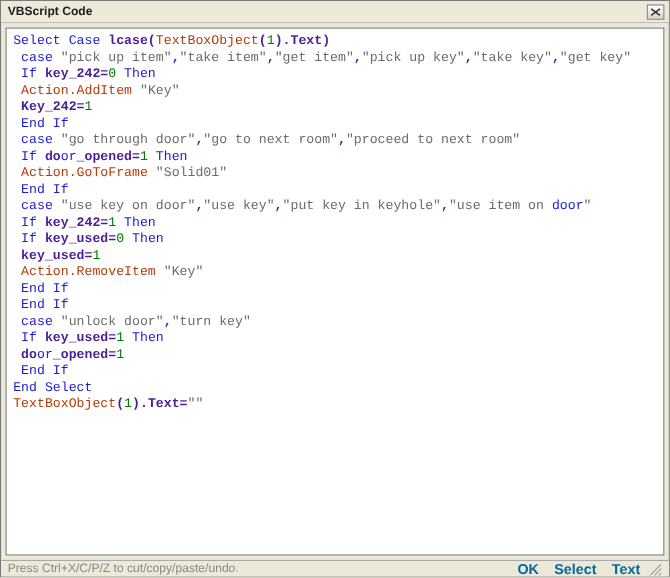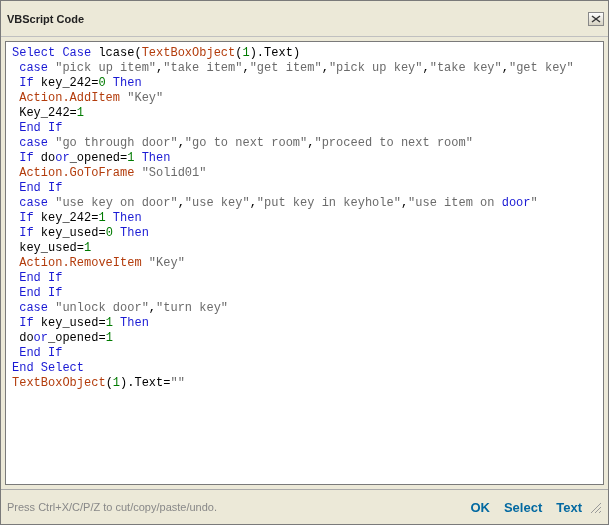--- a/index.html
+++ b/index.html
@@ -13,21 +13,21 @@
   }
   .window {
     width: 609px;
     height: 525px;
     border: 1px solid #7a7a7a;
     background: #ece9d8;
     display: flex;
     flex-direction: column;
   }
   .titlebar {
-    height: 36px;
+    height: 20px;
     background: #ece9d8;
     border-bottom: 1px solid #c0c0c0;
     display: flex;
     align-items: center;
     justify-content: space-between;
     padding: 0 4px 0 6px;
   }
   .title {
     font-weight: bold;
     font-size: 11px;
@@ -54,23 +54,23 @@
     font-size: 12px;
     line-height: 15px;
     color: #000;
     overflow: auto;
     white-space: pre;
   }
   .tok-kw   { color: #1a1ad4; text-align: right; }
   .tok-func { color: #b33c0c; }
   .tok-str  { color: #6b6b6b; }
   .tok-num  { color: #007a00; }
-  .tok-txt  { color: #000000; }
+  .tok-txt  { color: #4c1d95; font-weight: bold; }
   .statusbar {
-    height: 35px;
+    height: 15px;
     border-top: 1px solid #aaa;
     background: #ece9d8;
     display: flex;
     align-items: center;
     padding: 0 6px;
     font-size: 11px;
     color: #888;
   }
   .status-left { flex: 1; }
   .status-btns { display: flex; gap: 14px; align-items: center; }

